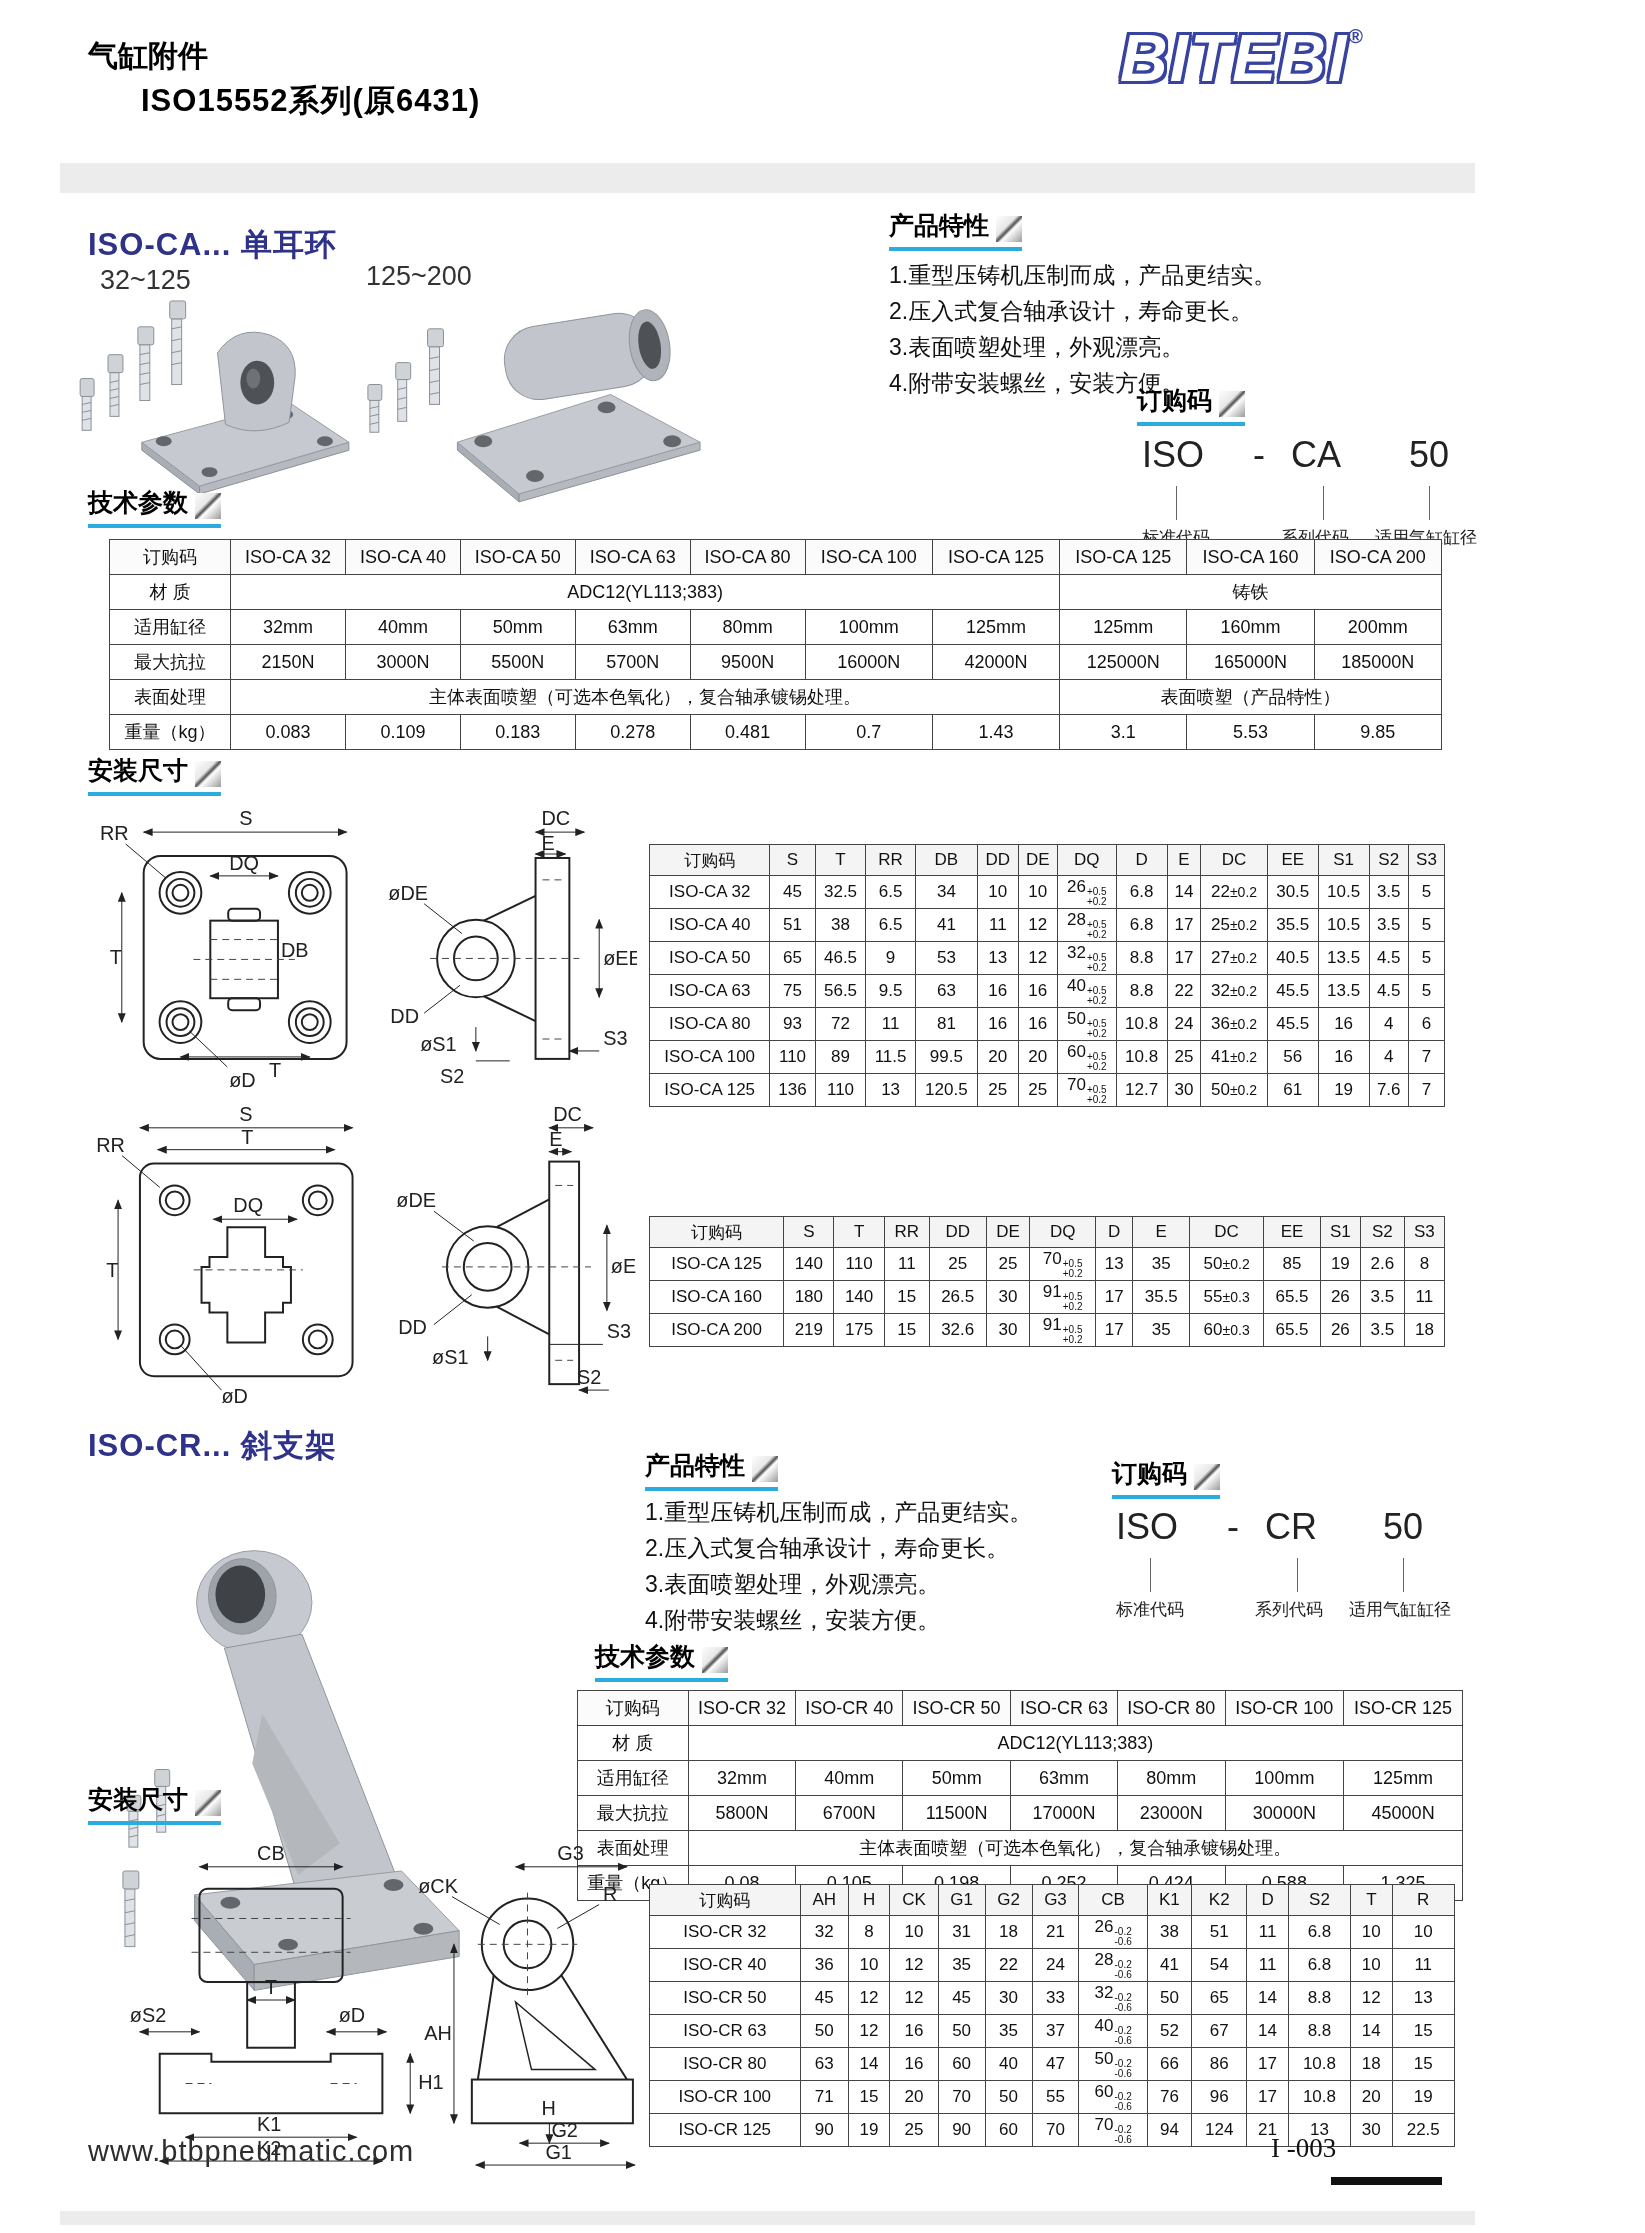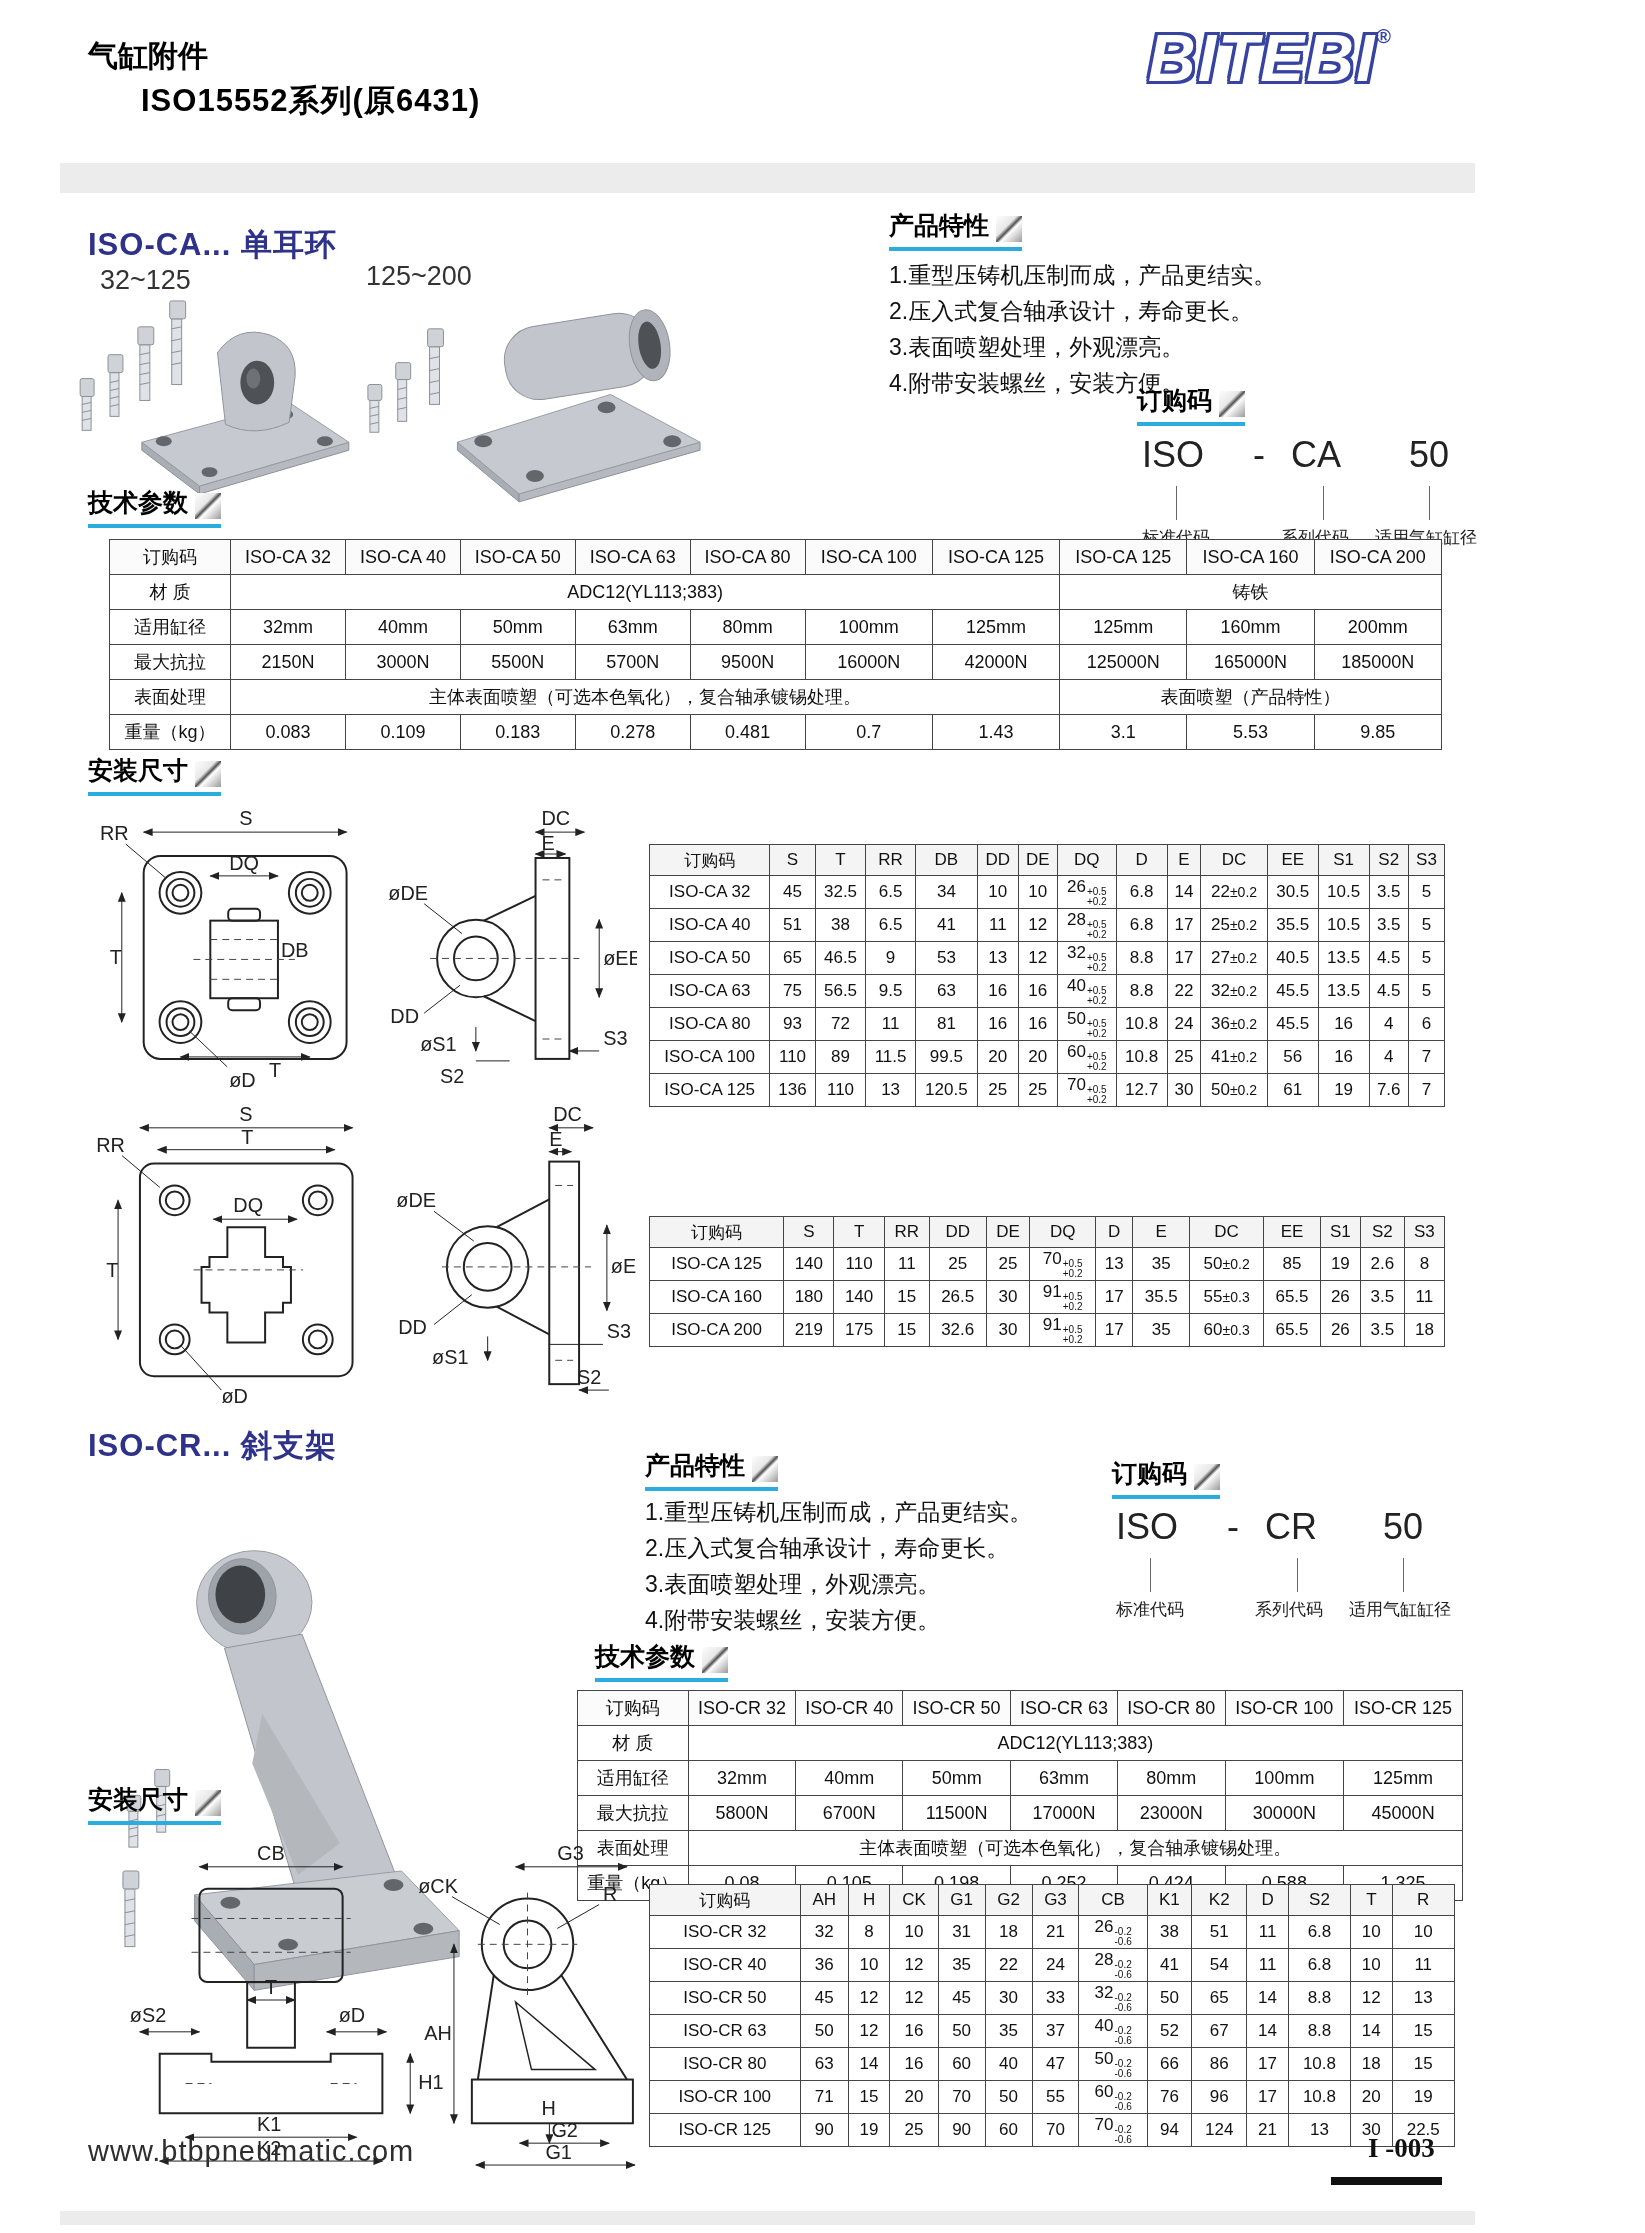--- a/index.html
+++ b/index.html
@@ -34,21 +34,21 @@
   .pagebar{background:#111;}
   svg text{font-family:"Liberation Sans",sans-serif;}
 </style>
 </head>
 <body>
 
 <div class="page">
 
   <div class="abs t1" style="left:88px;top:36px;">气缸附件</div>
   <div class="abs t2" style="left:141px;top:80px;">ISO15552系列(原6431)</div>
-  <div class="abs logo" style="left:1148px;top:20px;"><span>BITEBI</span><sup>®</sup></div>
+  <div class="abs logo" style="left:1120px;top:20px;"><span>BITEBI</span><sup>®</sup></div>
   <div class="abs graybar" style="left:60px;top:163px;width:1415px;height:30px;"></div>
 
   <div class="abs series-head" style="left:88px;top:224px;">ISO-CA... 单耳环</div>
   <div class="abs size-label" style="left:100px;top:265px;">32~125</div>
   <div class="abs size-label" style="left:366px;top:261px;">125~200</div>
 
   <svg class="abs" style="left:72px;top:291px;" width="284" height="204" viewBox="0 0 285 205">
     <g stroke="#8b9097" fill="#cfd3d8">
       <g transform="translate(8,88)">
           <rect x="2" y="18" width="9" height="34" fill="#dfe2e6"></rect>
@@ -985,18 +985,18 @@
             <td>21</td>
             <td>13</td>
             <td>30</td>
             <td>22.5</td>
           </tr>
         </tbody>
       </table>
     </div>
 
   <div class="abs website" style="left:88px;top:2135px;">www.btbpneumatic.com</div>
-  <div class="abs pageno" style="left:1368px;top:2133px;font-weight:bold;">I -003</div>
+  <div class="abs pageno" style="left:1271px;top:2133px;">I -003</div>
   <div class="abs pagebar" style="left:1331px;top:2177px;width:111px;height:8px;"></div>
   <div class="abs graybar" style="left:60px;top:2211px;width:1415px;height:14px;"></div>
 
 </div>
 
 
 </body></html>

